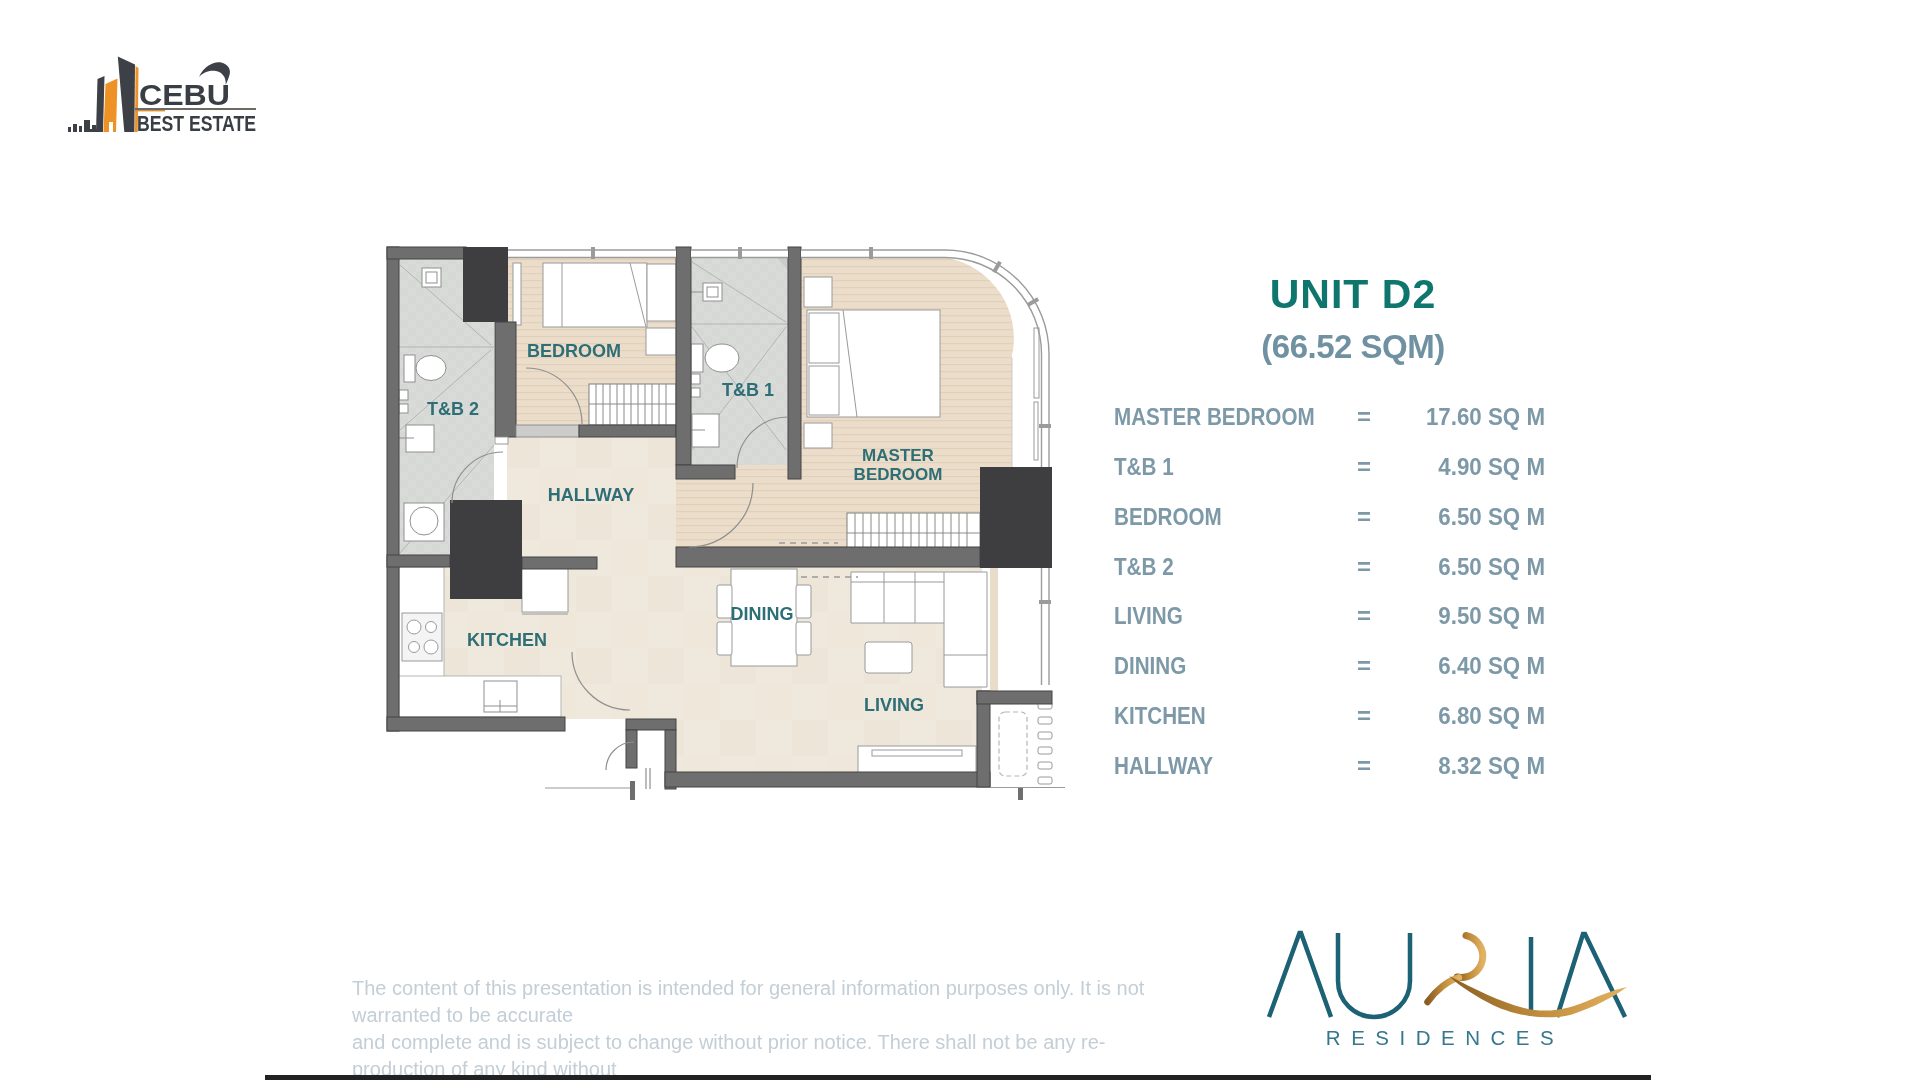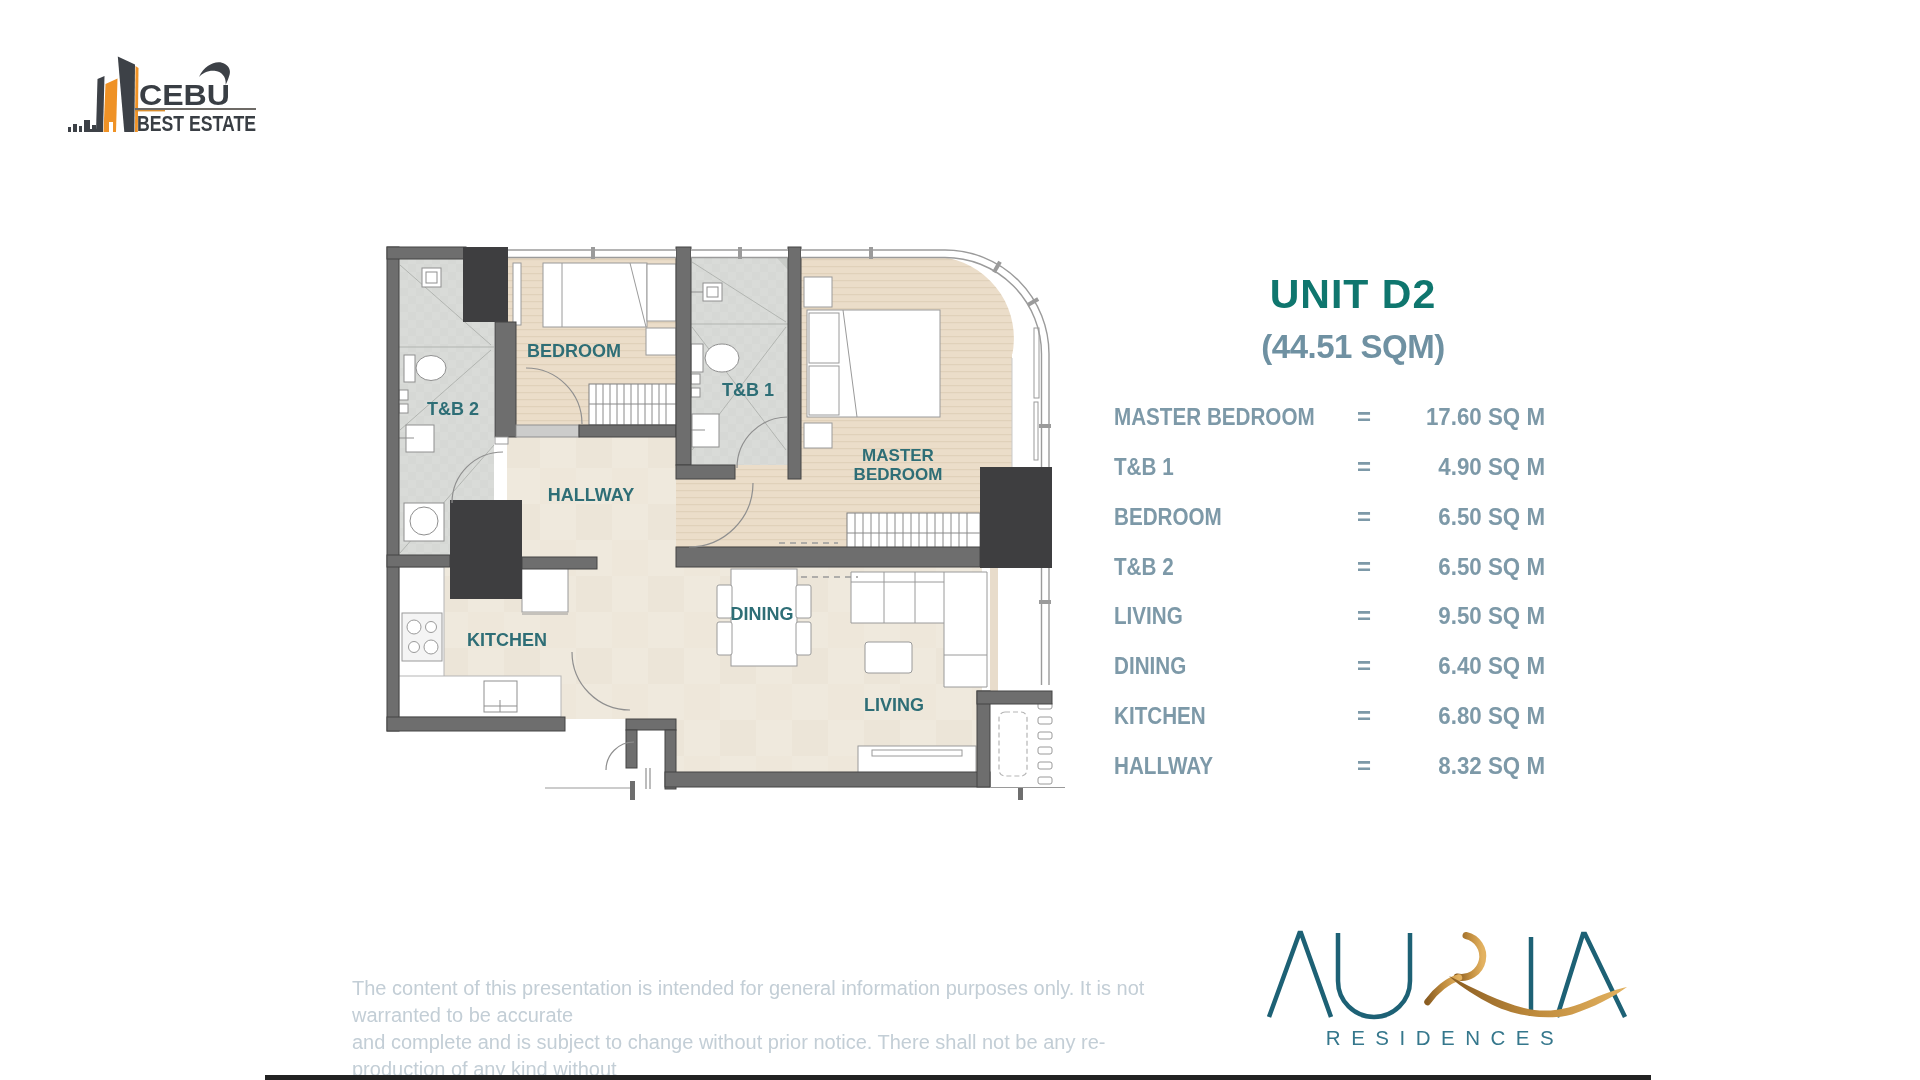--- a/index.html
+++ b/index.html
@@ -392,21 +392,21 @@
     <text x="898" y="480" font-size="17">BEDROOM</text>
     <text x="591" y="501" font-size="18">HALLWAY</text>
     <text x="507" y="646" font-size="18">KITCHEN</text>
     <text x="762" y="620" font-size="18">DINING</text>
     <text x="894" y="711" font-size="18">LIVING</text>
   </g>
 </svg>
 
 <div class="abs" style="left:1100px;top:271px;width:506px;text-align:center;color:#0f766e;font-weight:bold;font-size:41px;letter-spacing:1px;">UNIT D2</div>
 
-<div class="abs" style="left:1100px;top:328px;width:506px;text-align:center;color:#6f91a2;font-weight:bold;font-size:33px;letter-spacing:-0.5px;">(44.51 SQM)</div>
+<div class="abs" style="left:1100px;top:328px;width:506px;text-align:center;color:#6f91a2;font-weight:bold;font-size:33px;letter-spacing:-0.5px;">(66.52 SQM)</div>
 
 <div class="abs" style="left:1114px;top:403px;width:440px;font-size:24px;font-weight:bold;color:#7d99a8;">
 
   <div style="position:absolute;top:0px;left:0;transform:scaleX(0.86);transform-origin:0 0">MASTER BEDROOM</div>
   <div style="position:absolute;top:0px;left:243px">=</div>
   <div style="position:absolute;top:0px;left:241px;width:190px;text-align:right;transform:scaleX(0.93);transform-origin:100% 0">17.60 SQ M</div>
 
   <div style="position:absolute;top:50px;left:0;transform:scaleX(0.86);transform-origin:0 0">T&amp;B 1</div>
   <div style="position:absolute;top:50px;left:243px">=</div>
   <div style="position:absolute;top:50px;left:241px;width:190px;text-align:right;transform:scaleX(0.93);transform-origin:100% 0">4.90 SQ M</div>

